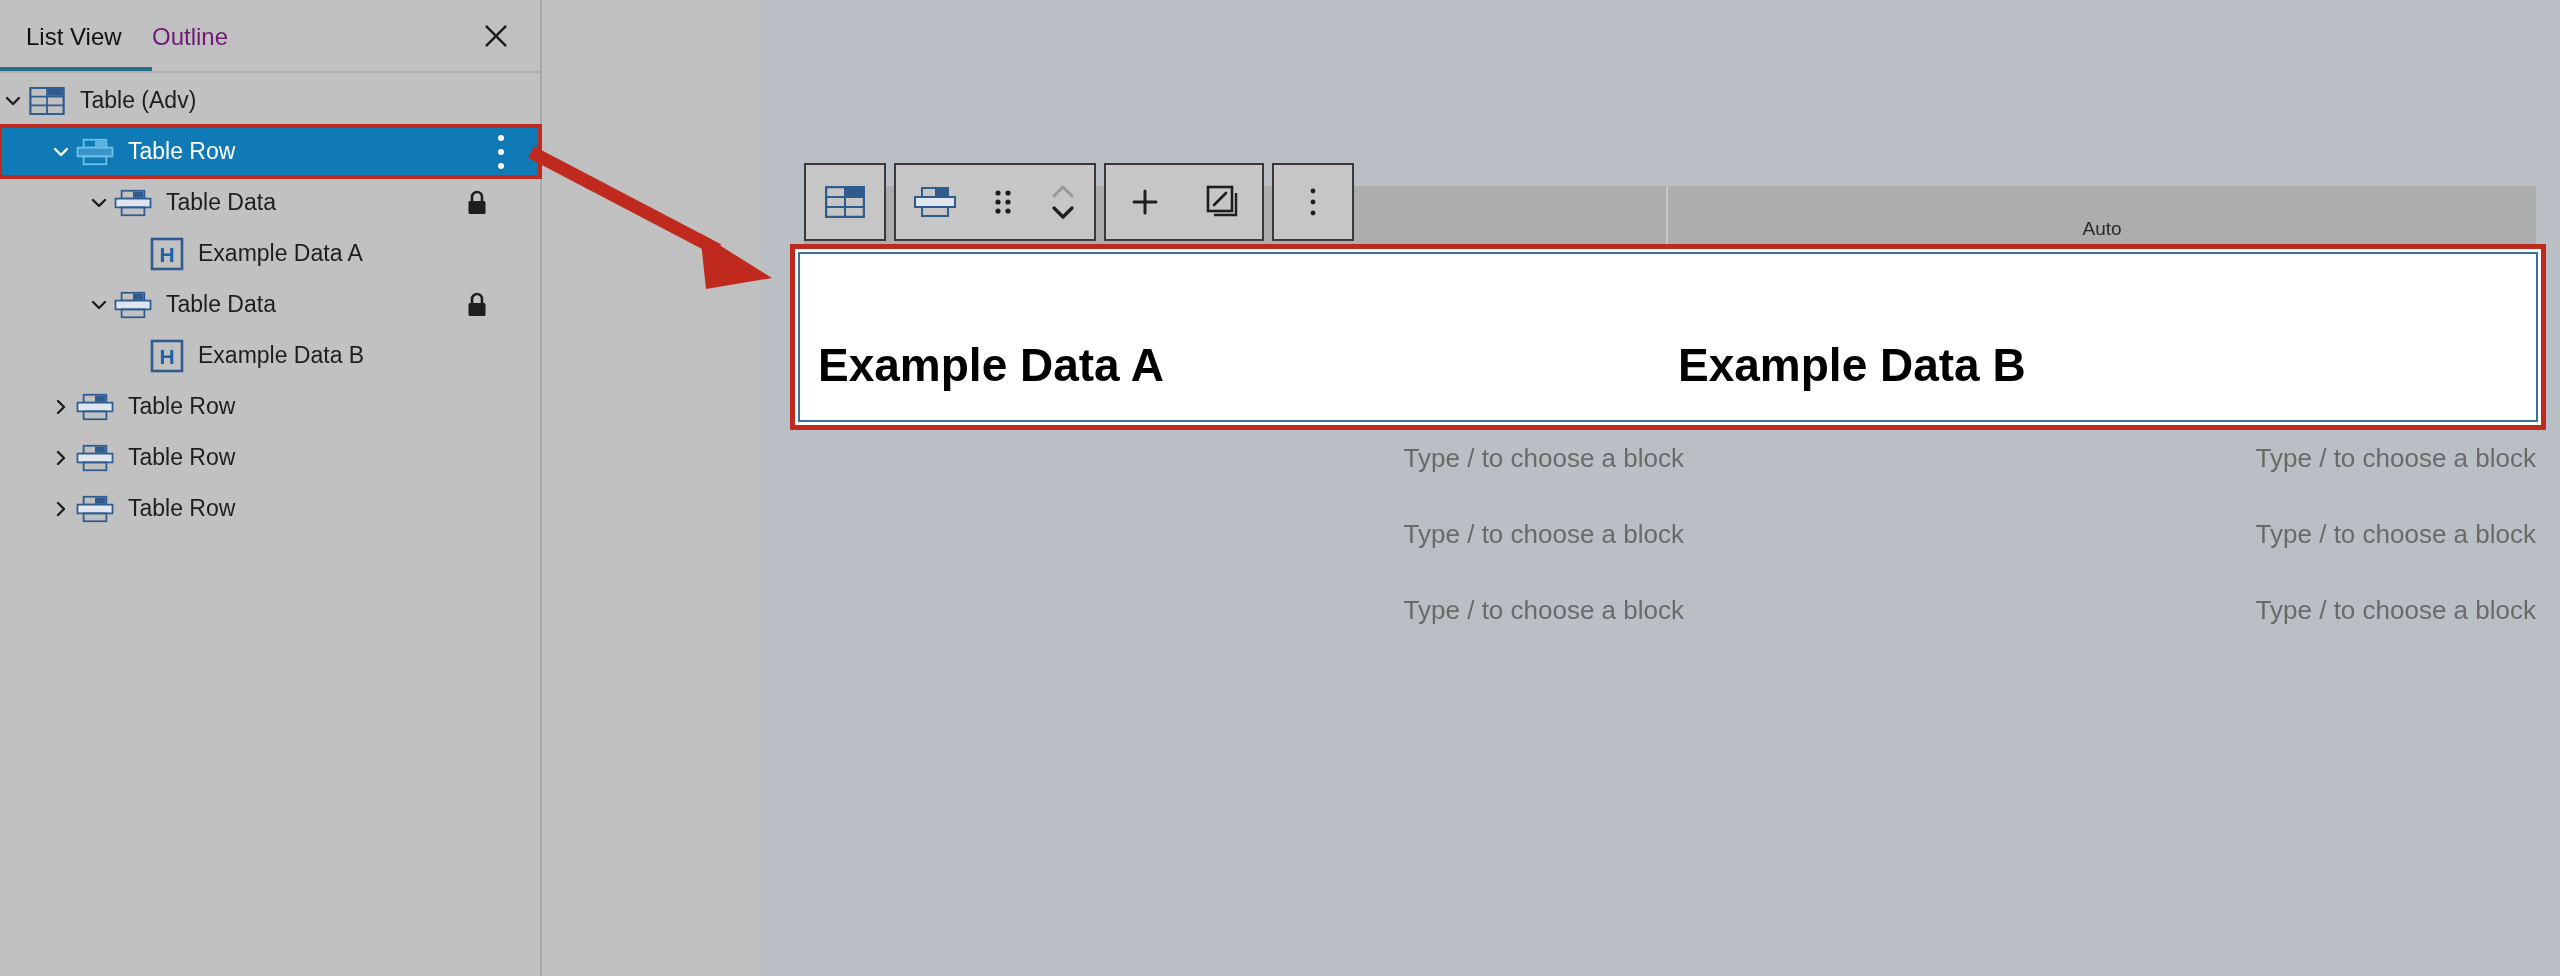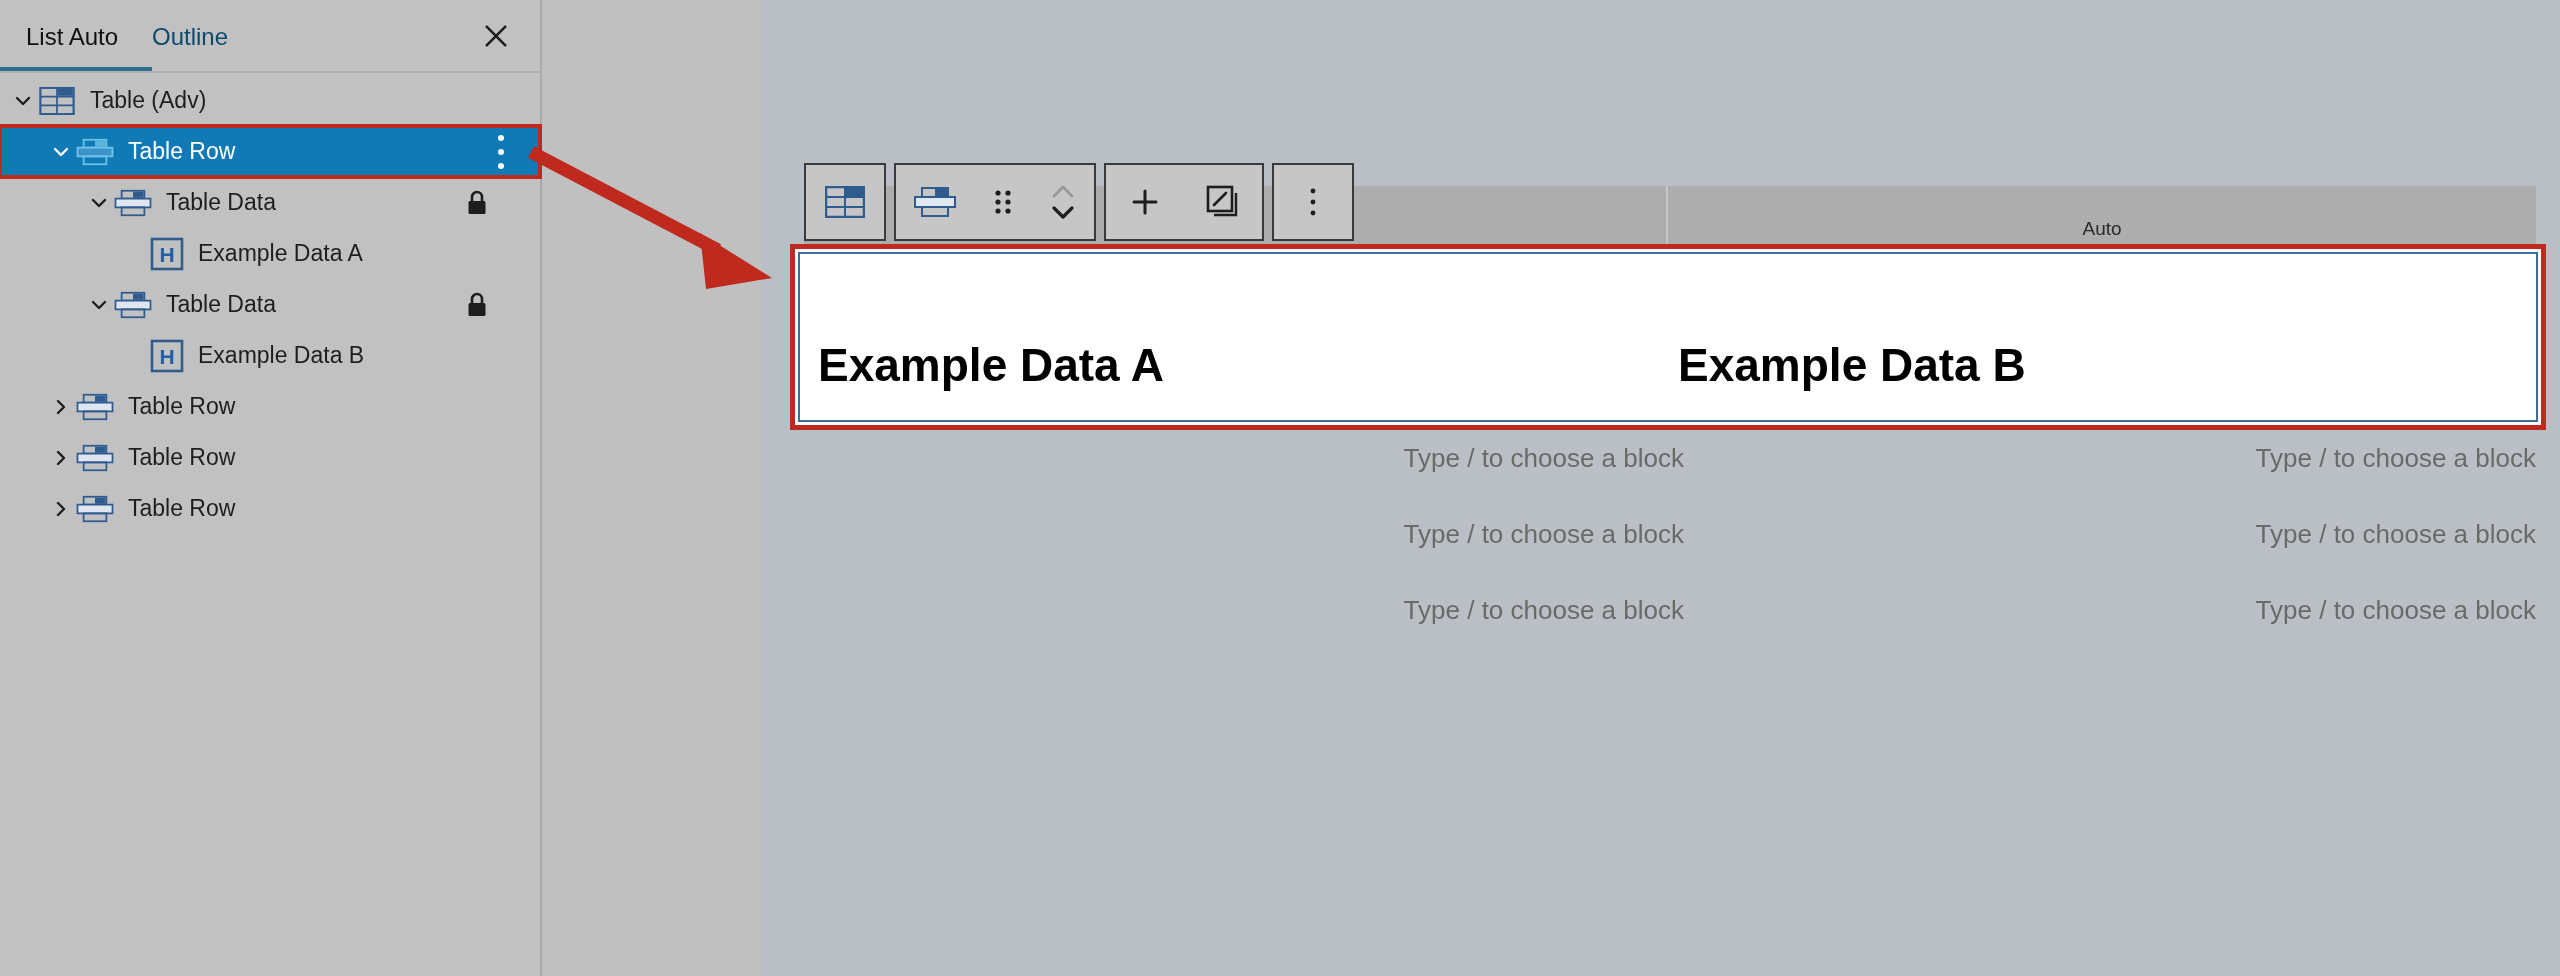--- a/index.html
+++ b/index.html
@@ -18,21 +18,21 @@
     background: #c1c1c1;
     border-right: 2px solid #a9a9a9;
   }
   #tabbar {
     position: relative; height: 73px; width: 100%;
     border-bottom: 2px solid #b0b0b0;
   }
   .tab {
     position: absolute; top: 0; height: 73px;
     display: flex; align-items: center;
-    font-size: 24px; color: #0c4a6e;
+    font-size: 24px; color: #701a75;
     cursor: pointer; padding: 0 4px;
   }
   .tab.active { color: #101010; }
   .tab-underline {
     position: absolute; bottom: 0; height: 4px;
     background: #2e6c8e;
   }
   #close-btn {
     position: absolute; right: 22px; top: 50%; transform: translateY(-50%);
     width: 44px; height: 44px; cursor: pointer;
@@ -145,35 +145,35 @@
 </style>
 </head>
 <body>
 
 <div id="root">
 
   <div id="sidebar">
 
     <div id="tabbar">
       <div class="tab active" style="left:22px;">
-        <span>List Auto</span>
+        <span>List View</span>
       </div>
       <div class="tab-underline" style="left:0px; width:152px;"></div>
       <div class="tab" style="left:148px;">
         <span>Outline</span>
       </div>
       <div id="close-btn">
         <svg viewBox="0 0 24 24">
           <path d="M4 4 L20 20 M20 4 L4 20" stroke="#1e1e1e" stroke-width="2.2" fill="none" stroke-linecap="round"></path>
         </svg>
       </div>
     </div>
 
     <div id="tree">
-        <div class="row" style="padding-left: 10px;">
+        <div class="row" style="">
           <span class="chev">
             <svg viewBox="0 0 20 20">
               <path d="M4 7 L10 13 L16 7" fill="none" stroke="#1e1e1e" stroke-width="2.4" stroke-linecap="round" stroke-linejoin="round"></path>
             </svg>
           </span>
           <span class="blk-icon">
             <svg viewBox="0 0 40 32">
               <rect x="1" y="1" width="38" height="30" fill="none" stroke="#2f5b8f" stroke-width="2.5"></rect>
               <rect x="21" y="2" width="17" height="8" fill="#2f5b8f"></rect>
               <line x1="1" y1="11" x2="39" y2="11" stroke="#2f5b8f" stroke-width="2"></line>

